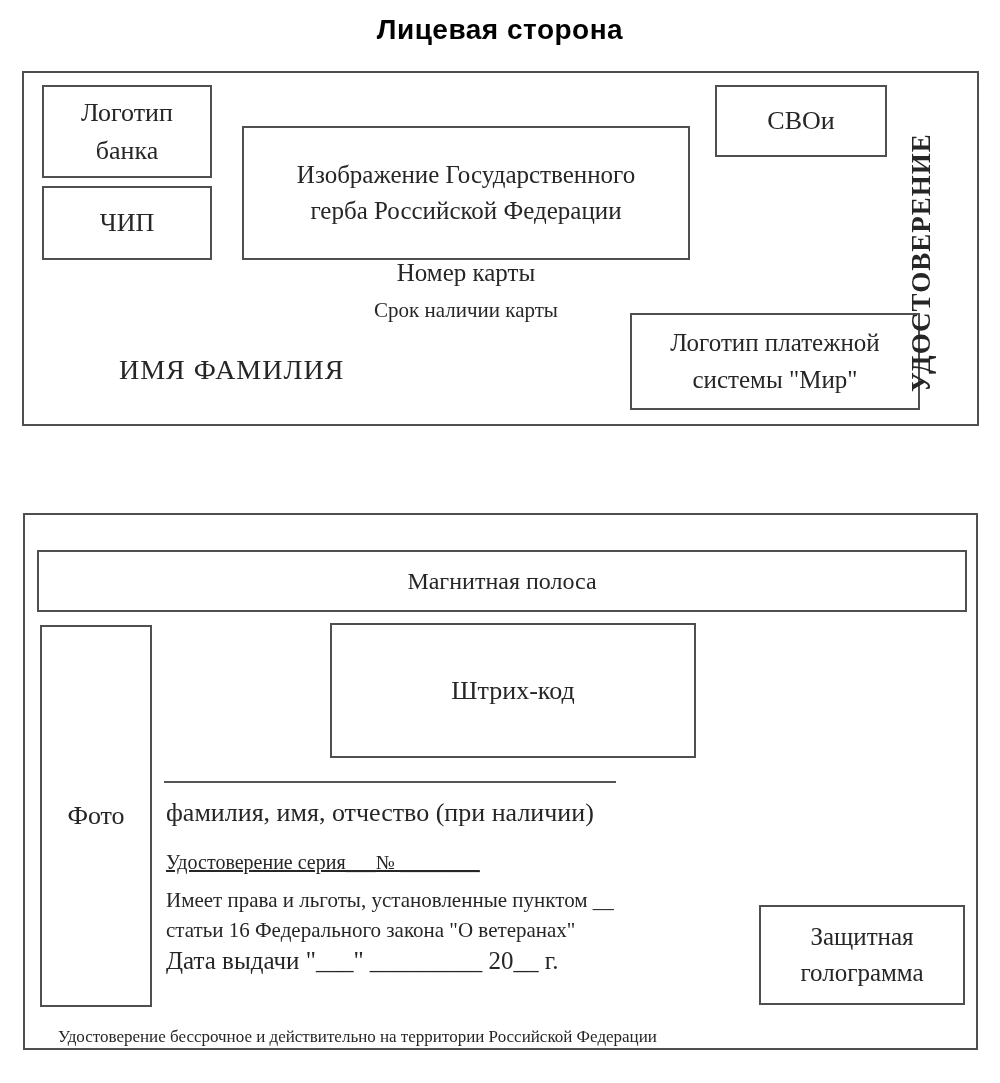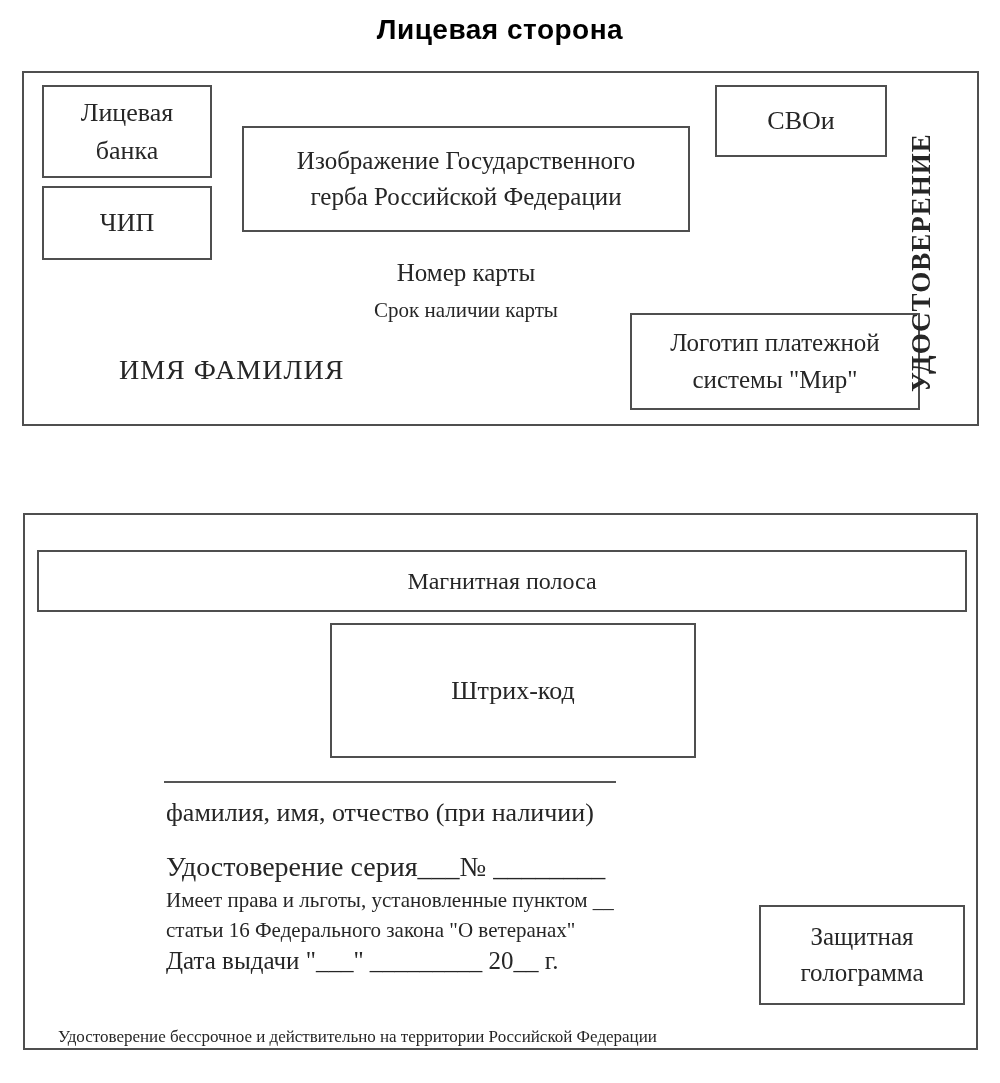--- a/index.html
+++ b/index.html
@@ -73,26 +73,26 @@
 </style>
 </head>
 <body>
 
 <div class="page">
 
   <div class="side-title" style="top:14px;">Лицевая сторона</div>
 
   <div class="card" style="left:22px;top:71px;width:957px;height:355px;">
 
-    <div class="box" style="left:18px;top:12px;width:170px;height:93px;font-size:26px;">Лицевая
+    <div class="box" style="left:18px;top:12px;width:170px;height:93px;font-size:26px;">Логотип
 банка</div>
 
     <div class="box" style="left:18px;top:113px;width:170px;height:74px;font-size:26px;">ЧИП</div>
 
-    <div class="box" style="left:218px;top:53px;width:448px;height:106px;font-size:25px;">Изображение Государственного
+    <div class="box" style="left:218px;top:53px;width:448px;height:134px;font-size:25px;">Изображение Государственного
 герба Российской Федерации</div>
 
     <div class="box" style="left:691px;top:12px;width:172px;height:72px;font-size:26px;">СВОи</div>
 
     <div class="center-col" style="left:218px;top:186px;width:448px;font-size:25px;">Номер карты</div>
 
     <div class="center-col" style="left:218px;top:225px;width:448px;font-size:21px;">Срок наличии карты</div>
 
     <div class="label" style="left:62px;top:281px;font-size:28px;letter-spacing:1px;margin-left:33px;">ИМЯ ФАМИЛИЯ</div>
 
@@ -100,28 +100,29 @@
 системы "Мир"</div>
 
     <div class="vertical-label" style="left:882px;top:45px;height:290px;width:34px;font-size:27px;">УДОСТОВЕРЕНИЕ</div>
   </div>
 
 
   <div class="card" style="left:23px;top:513px;width:955px;height:537px;padding-left:33px;">
 
     <div class="box" style="left:12px;top:35px;width:930px;height:62px;font-size:24px;">Магнитная полоса</div>
 
+    <div class="box" style="left:15px;top:110px;width:112px;height:382px;font-size:26px;">Фото</div>
 
     <div class="box" style="left:305px;top:108px;width:366px;height:135px;font-size:26px;">Штрих-код</div>
 
     <div class="rule" style="left:139px;top:266px;width:452px;"></div>
 
     <div class="label" style="left:141px;top:271px;font-size:26px;margin-top:12px;">фамилия, имя, отчество (при наличии)</div>
 
-    <div class="label" style="left:141px;top:336px;font-size:28px;">Удостоверение серия___№ ________</div>
+    <div class="label" style="left:141px;top:336px;font-size:20px;text-decoration:underline;">Удостоверение серия___№ ________</div>
 
     <div class="label" style="left:141px;top:373px;font-size:21px;">Имеет права и льготы, установленные пунктом __</div>
 
     <div class="label" style="left:141px;top:403px;font-size:21px;">статьи 16 Федерального закона "О ветеранах"</div>
 
     <div class="label" style="left:141px;top:432px;font-size:25px;">Дата выдачи "___" _________ 20__ г.</div>
 
     <div class="box" style="left:734px;top:390px;width:206px;height:100px;font-size:25px;">Защитная
 голограмма</div>
 

